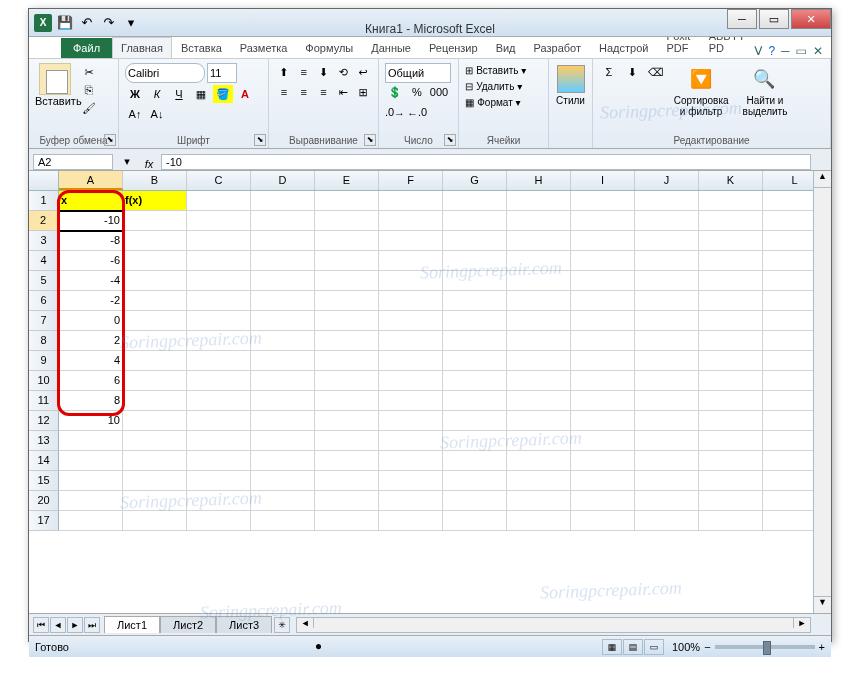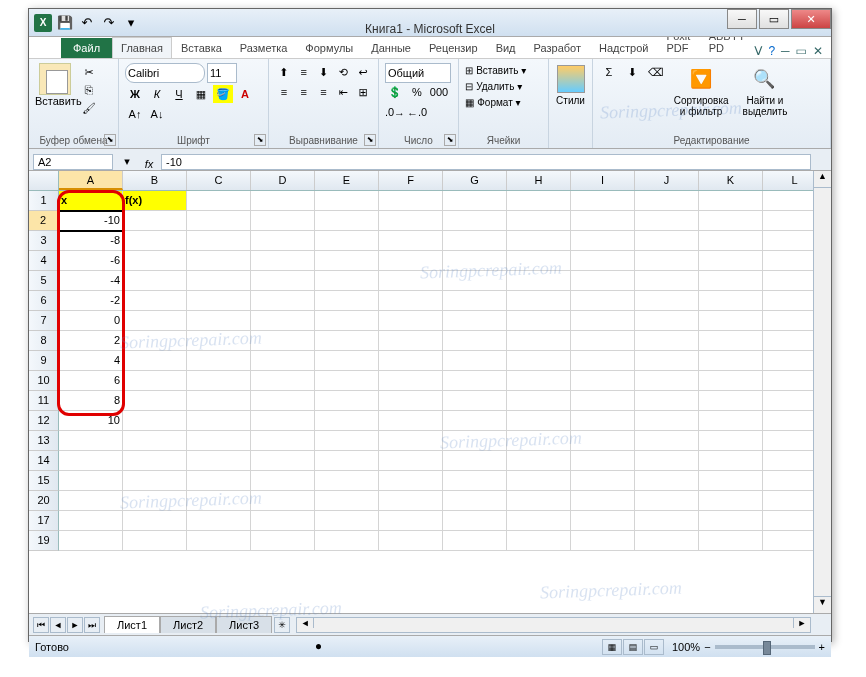--- a/index.html
+++ b/index.html
@@ -514,35 +514,20 @@
           <div class="cell"></div>
           <div class="cell"></div>
           <div class="cell"></div>
           <div class="cell"></div>
           <div class="cell"></div>
           <div class="cell"></div>
           <div class="cell"></div>
           <div class="cell"></div>
           <div class="cell"></div>
         </div>
-        <div class="row">
-          <div class="row-h">19</div>
-          <div class="cell"></div>
-          <div class="cell"></div>
-          <div class="cell"></div>
-          <div class="cell"></div>
-          <div class="cell"></div>
-          <div class="cell"></div>
-          <div class="cell"></div>
-          <div class="cell"></div>
-          <div class="cell"></div>
-          <div class="cell"></div>
-          <div class="cell"></div>
-          <div class="cell"></div>
-        </div>
       </div>
     <div class="red-box" style="left:28px;top:19px;width:68px;height:226px"></div>
   </div>
 
   <div class="vscroll"></div>
 
   <div class="sheet-tabs">
     <div class="nav-btns">
       <div class="nav-btn">⏮</div>
       <div class="nav-btn">◄</div>

